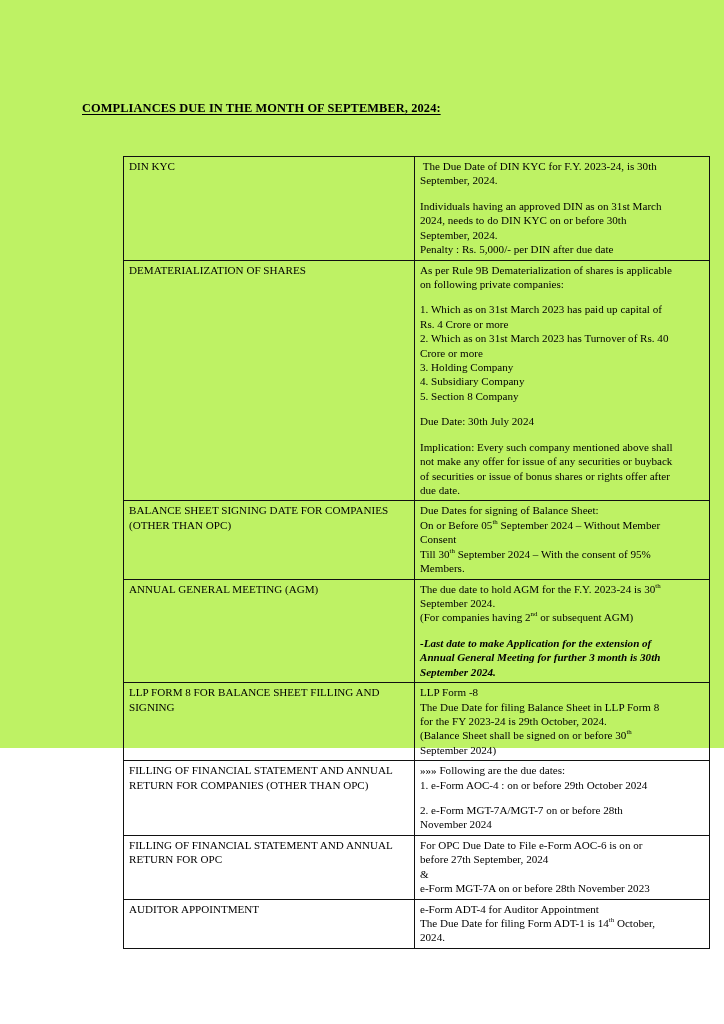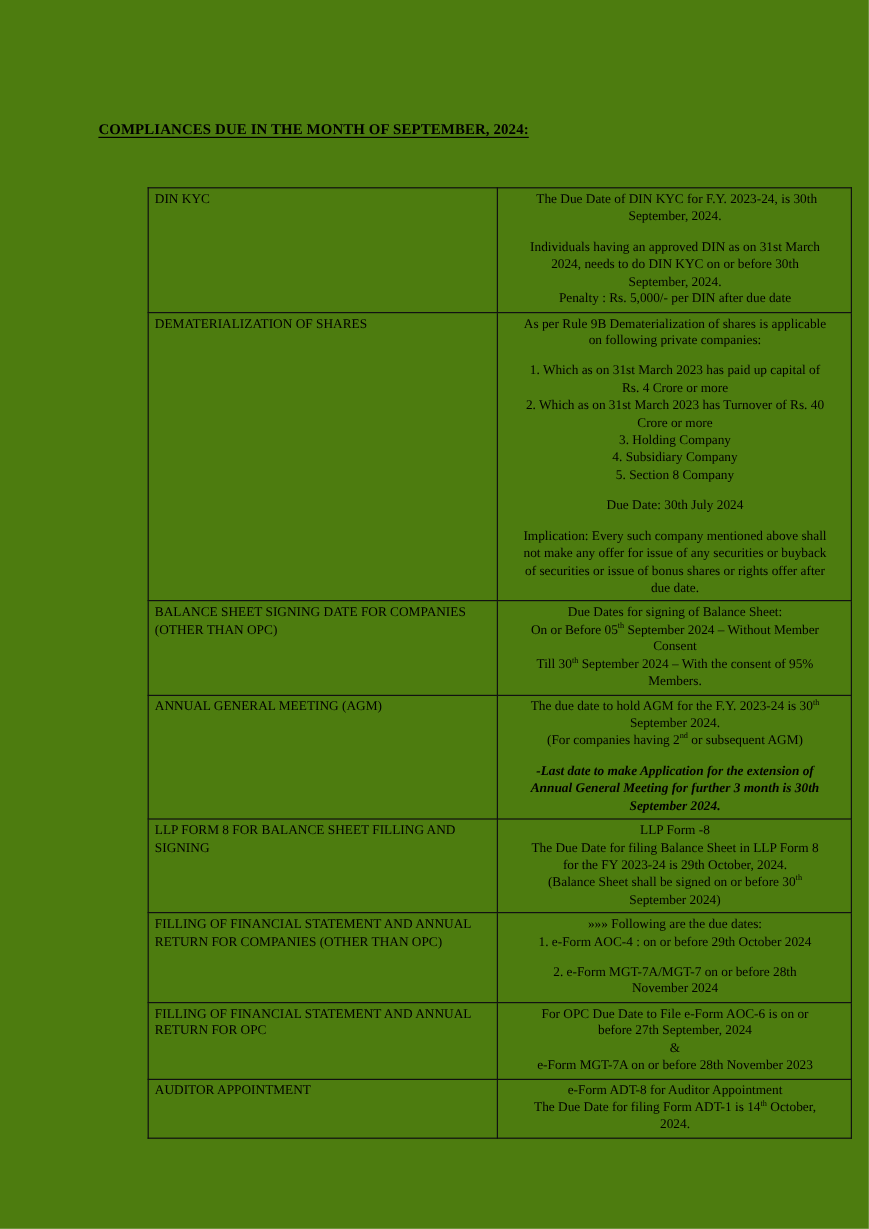--- a/index.html
+++ b/index.html
@@ -13,22 +13,22 @@
     font-family: "Liberation Serif", "DejaVu Serif", serif;
     color: #000000;
     position: relative;
     overflow: hidden;
   }
 
   .page {
     position: absolute;
     top: 0; left: 0;
     width: 724px;
-    height: 1024px;
-    background: #4d7c0f;
+    height: 748px;
+    background: #bef264;
   }
 
   .doc-title {
     position: absolute;
     left: 82px;
     top: 101px;
     font-size: 12.4px;
     font-weight: bold;
     letter-spacing: 0.1px;
     text-decoration: underline;
@@ -52,21 +52,20 @@
     font-size: 11.1px;
     line-height: 1.30;
     padding: 2px 4px 3px 5px;
   }
 
   .col-label {
     width: 281px;
   }
   .col-detail {
     width: 285px;
-    text-align: center;
   }
 
   .cell-line {
     display: block;
     white-space: pre-wrap;
   }
   .cell-line.spacer {
     height: 11px;
   }
   .cell-line.bold {
@@ -170,21 +169,21 @@
           <td class="col-detail">
             <span class="cell-line">For OPC Due Date to File e-Form AOC-6 is on or</span>
             <span class="cell-line">before 27th September, 2024</span>
             <span class="cell-line">&amp;</span>
             <span class="cell-line">e-Form MGT-7A on or before 28th November 2023</span>
           </td>
         </tr>
         <tr>
           <td class="col-label">AUDITOR APPOINTMENT</td>
           <td class="col-detail">
-            <span class="cell-line">e-Form ADT-8 for Auditor Appointment</span>
+            <span class="cell-line">e-Form ADT-4 for Auditor Appointment</span>
             <span class="cell-line">The Due Date for filing Form ADT-1 is 14<sup>th</sup> October,</span>
             <span class="cell-line">2024.</span>
           </td>
         </tr>
       </tbody>
   </table>
 
 </div>
 
 </body></html>

